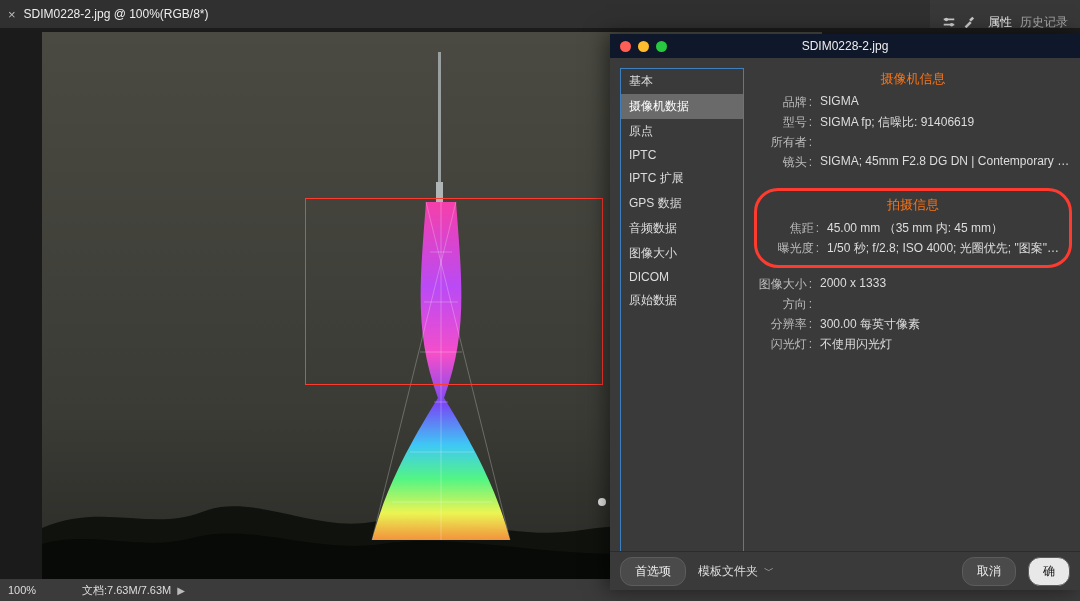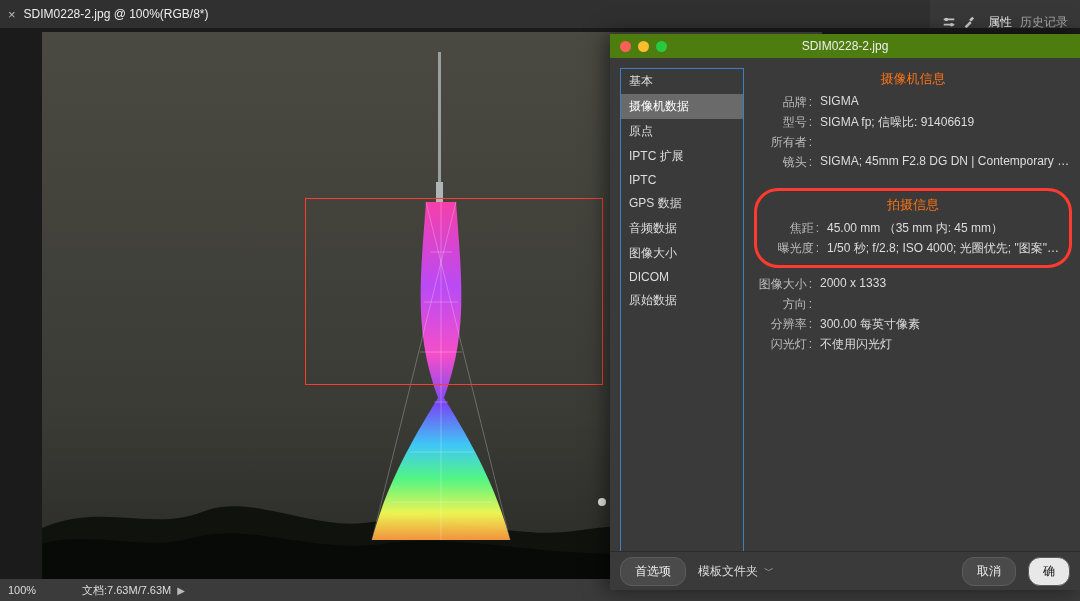--- a/index.html
+++ b/index.html
@@ -25,21 +25,21 @@
   
 
   
   .status { position:absolute; bottom:0; left:0; right:0; height:22px; background:#3b3b3b; display:flex; align-items:center; color:#ddd; font-size:11px; }
   .status .zoom { width:64px; padding-left:8px; }
   .status .fsize { padding-left:10px; }
   .status .arrow { margin-left:6px; color:#bbb; font-size:10px; }
 
   
   .dialog { position:absolute; top:34px; left:610px; width:470px; height:556px; background:#3a3a3a; box-shadow:-4px 0 20px rgba(0,0,0,.5); display:flex; flex-direction:column; }
-  .dlg-titlebar { height:24px; background:#4d7c0f; display:flex; align-items:center; position:relative; }
+  .dlg-titlebar { height:24px; background:#0f172a; display:flex; align-items:center; position:relative; }
   .traffic { display:flex; gap:7px; margin-left:10px; }
   .traffic span { width:11px; height:11px; border-radius:50%; display:inline-block; }
   .tl-red   { background:#ff5f57; }
   .tl-yel   { background:#febc2e; }
   .tl-grn   { background:#28c840; }
   .dlg-titlebar .dlg-title { position:absolute; left:0; right:0; text-align:center; color:#eee; font-size:12px; pointer-events:none; }
 
   .dlg-body { flex:1; display:flex; overflow:hidden; }
 
   
@@ -168,22 +168,22 @@
       <div class="dlg-title">SDIM0228-2.jpg</div>
     </div>
 
     <div class="dlg-body">
 
       <div class="catlist">
         <div class="catlist-inner">
           <div class="cat">基本</div>
           <div class="cat sel">摄像机数据</div>
           <div class="cat">原点</div>
+          <div class="cat">IPTC</div>
           <div class="cat">IPTC 扩展</div>
-          <div class="cat">IPTC</div>
           <div class="cat">GPS 数据</div>
           <div class="cat">音频数据</div>
           <div class="cat">图像大小</div>
           <div class="cat">DICOM</div>
           <div class="cat">原始数据</div>
         </div>
 
       </div>
 
       <div class="detail">

